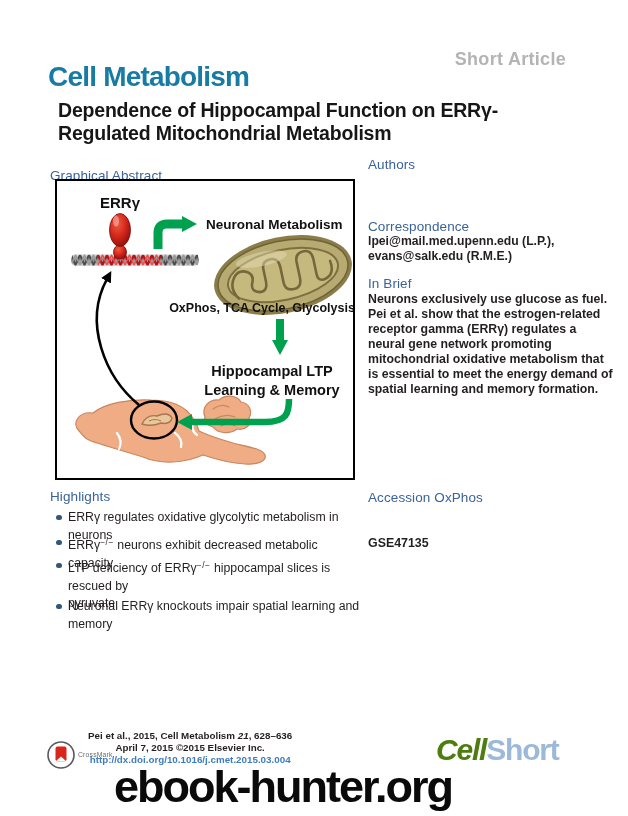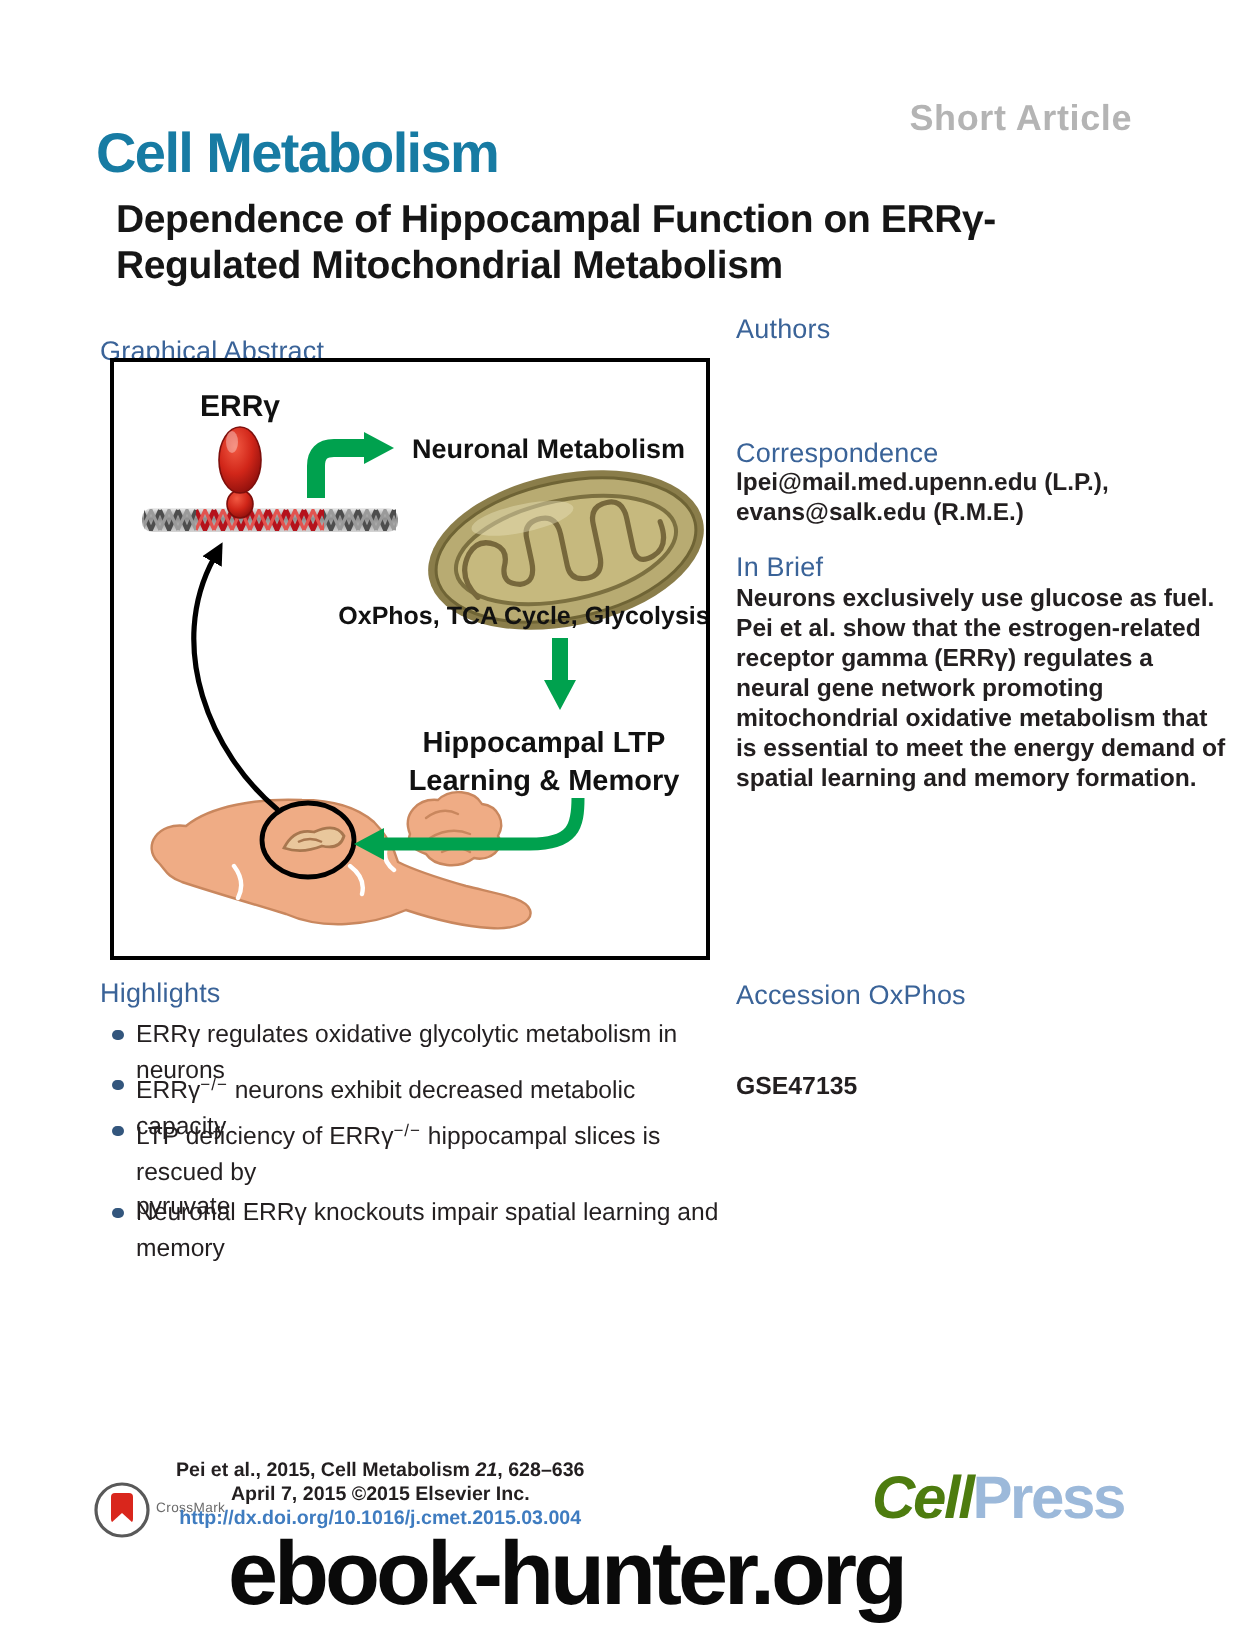--- a/index.html
+++ b/index.html
@@ -173,17 +173,17 @@
     </svg>
     <span class="crossmark-label">CrossMark</span>
   </div>
 
   <div class="abs citation">
     <div><span>Pei et al., 2015, Cell Metabolism </span><i>21</i><span>, 628–636</span></div>
     <div>April 7, 2015 ©2015 Elsevier Inc.</div>
     <div><a class="doi-link" href="#">http://dx.doi.org/10.1016/j.cmet.2015.03.004</a></div>
   </div>
 
-  <div class="abs cellpress"><span class="cp-cell">Cell</span><span class="cp-press">Press</span></div>
+  <div class="abs cellpress"><span class="cp-cell">Cell</span><span class="cp-press">Short</span></div>
 
   <div class="abs watermark">ebook-hunter.org</div>
 
 </div>
 
 </body></html>

